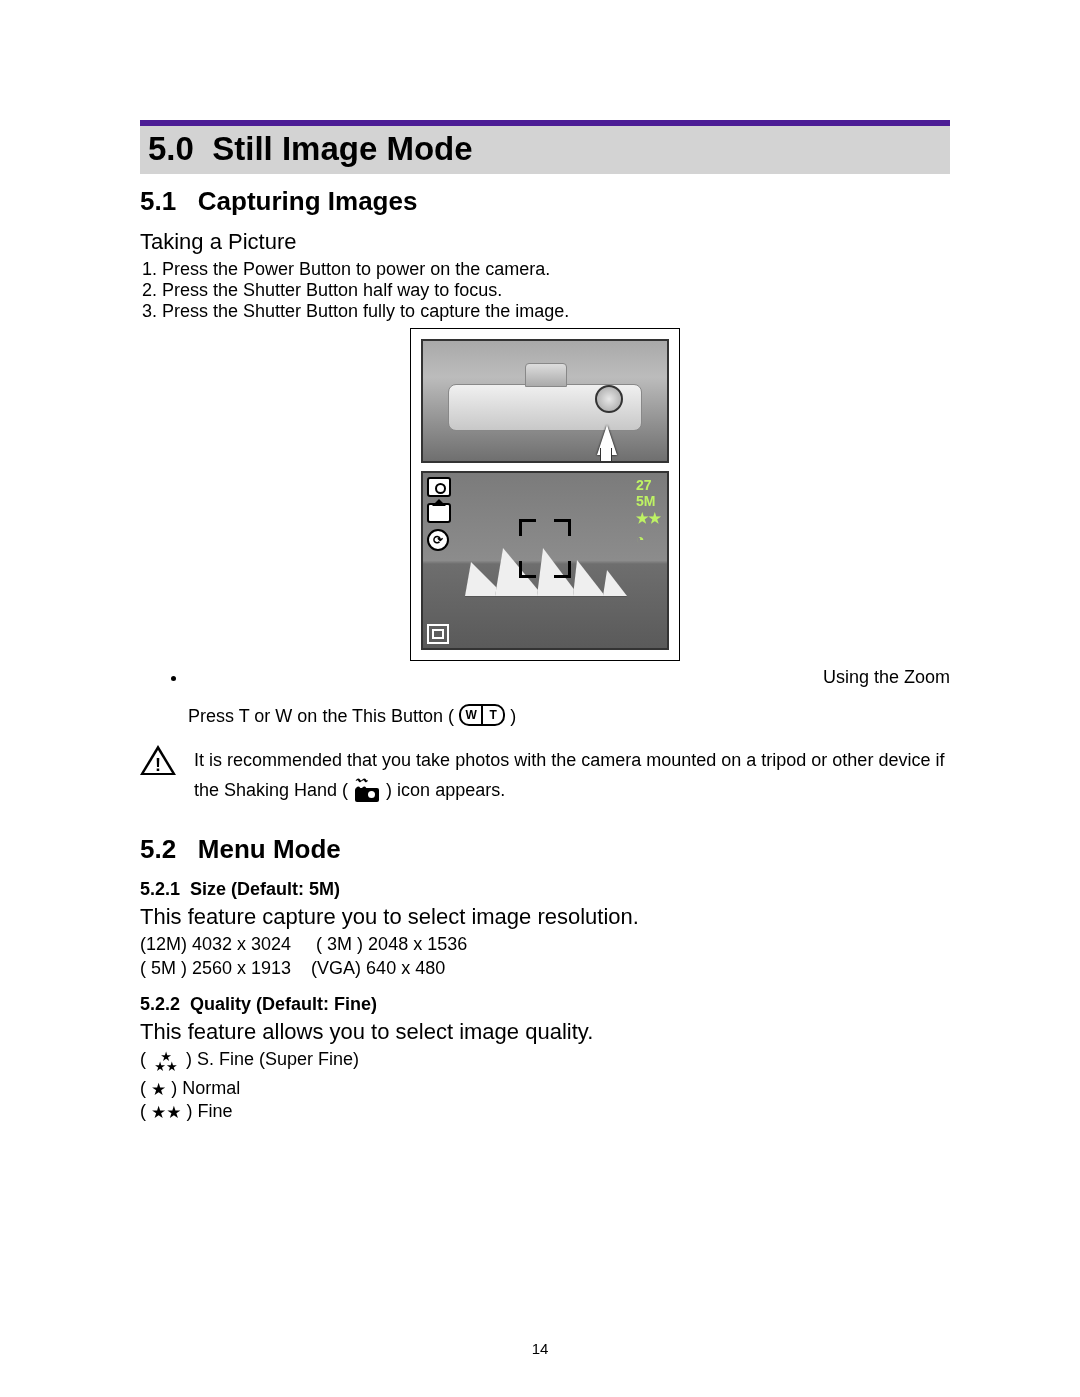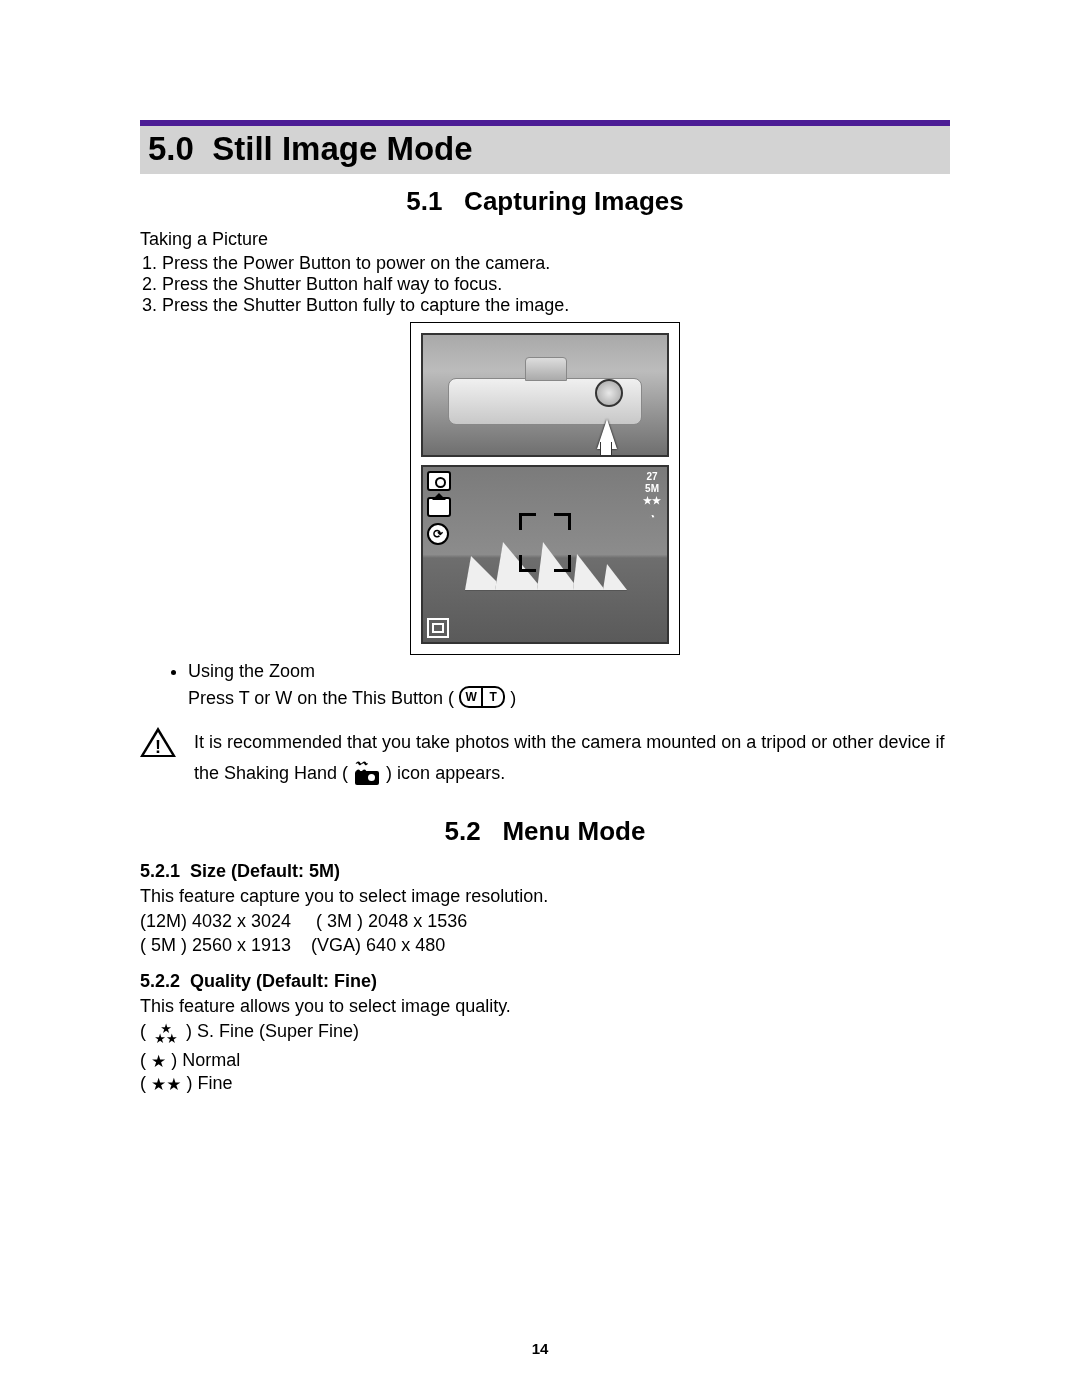--- a/index.html
+++ b/index.html
@@ -25,43 +25,43 @@
   }
   .h1 {
     margin: 0;
     font-size: 33px;
     font-weight: bold;
   }
   .h2 {
     margin: 12px 0 10px 0;
     font-size: 26px;
     font-weight: bold;
-    text-align: center;
   }
   .h3 {
     margin: 14px 0 2px 0;
     font-size: 18px;
     font-weight: bold;
   }
   .body-text {
-    font-size: 18px;
+    font-size: 22px;
     line-height: 1.35;
   }
   .ol-steps {
     margin: 2px 0 0 0;
     padding-left: 22px;
   }
   .ol-steps li {
     font-size: 18px;
     padding: 0;
   }
   .ul-zoom {
     list-style: disc;
-    margin: 6px 0 4px 0;
+    margin: 6px 0 16px 0;
     padding-left: 48px;
+    text-align: right;
   }
   .ul-zoom li {
     font-size: 18px;
   }
   .zoom-desc {
     font-size: 18px;
     margin-left: 48px;
     margin-top: 2px;
   }
   .figure-wrap {
@@ -151,24 +151,24 @@
   .sail.s2 { left:-50px; border-left:8px solid transparent; border-right:40px solid transparent;}
   .sail.s3 { left:-8px;  border-left:6px solid transparent; border-right:36px solid transparent;}
   .sail.s4 { left:28px;  border-left:4px solid transparent; border-right:28px solid transparent; border-bottom-width:36px;}
   .sail.s5 { left:58px;  border-left:4px solid transparent; border-right:20px solid transparent; border-bottom-width:26px;}
   .lcd-icons-left {
     position: absolute; top:4px; left:4px;
     display:flex; flex-direction:column; gap:6px;
   }
   .lcd-icons-right {
     position: absolute; top:4px; right:6px;
-    text-align:center;
+    text-align:left;
     font-weight:bold;
-    font-size:10px;
-    color:#ffffff;
+    font-size:14px;
+    color:#bef264;
     line-height:1.2;
   }
   .lcd-chip {
     width:20px; height:16px;
     border:2px solid #000;
     background:#fff;
     border-radius:3px;
     position:relative;
   }
   .lcd-chip.cam::after {
@@ -310,21 +310,21 @@
   .quality-lines div {
     font-size:18px;
     margin-top:2px;
   }
   .page-number {
     position:absolute;
     bottom:40px;
     left:0; right:0;
     text-align:center;
     font-size:15px;
-    font-weight:bold;
+    font-weight:normal;
   }
 </style>
 </head>
 <body>
 
 <div class="page">
 
   <div class="h1-band">
     <h1 class="h1">
       <span>5.0</span>&nbsp;&nbsp;<span>Still Image Mode</span>

